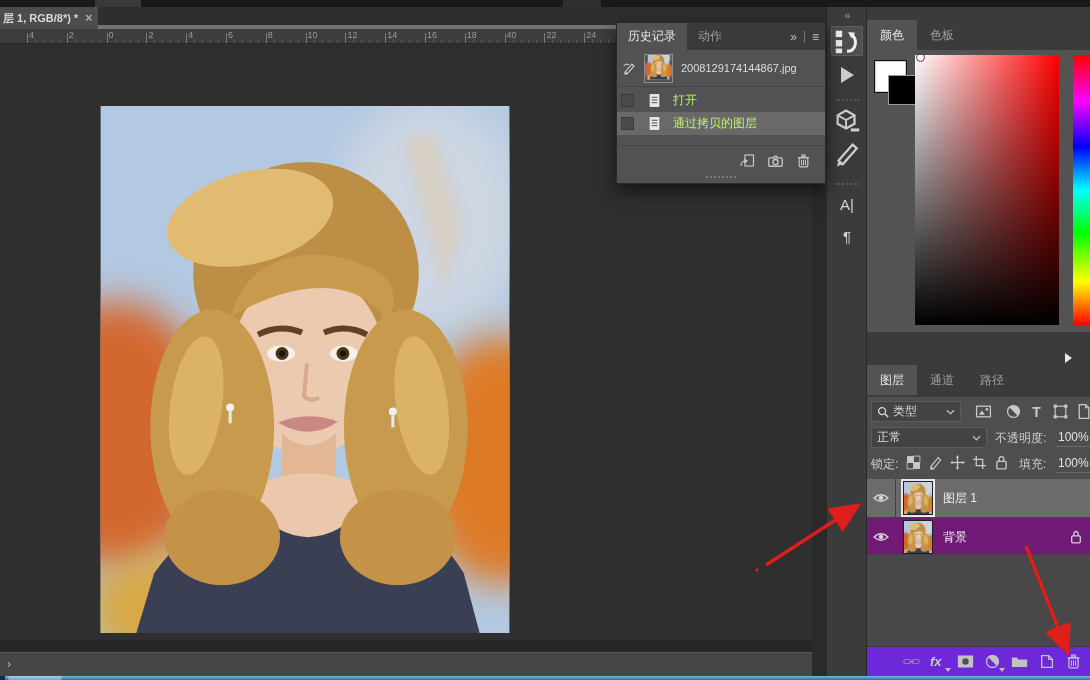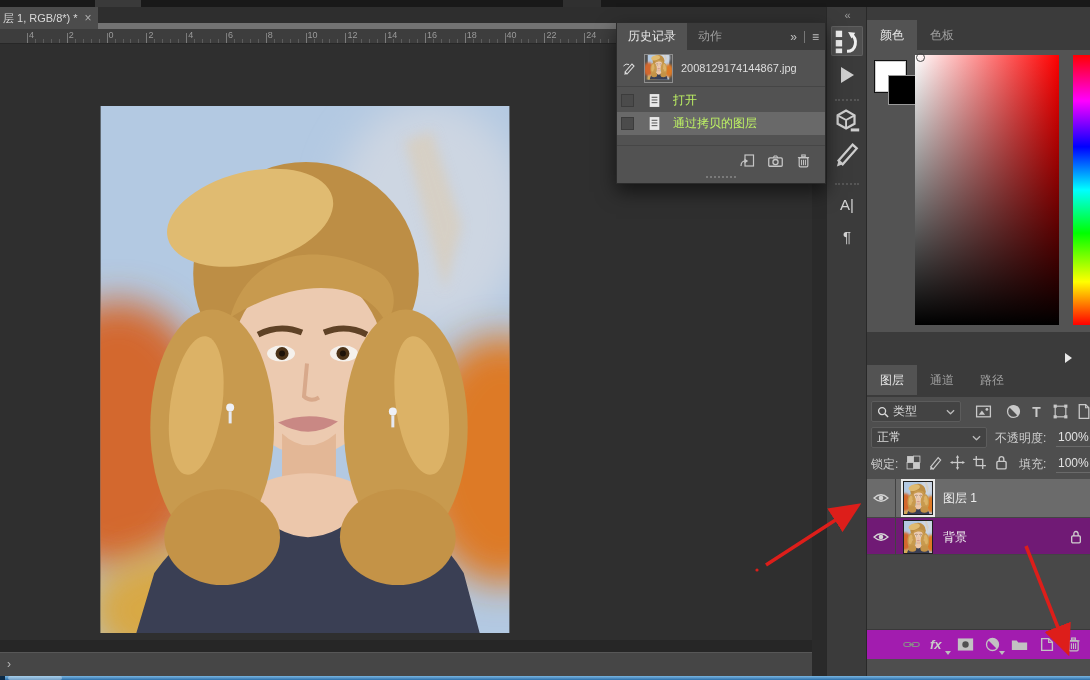--- a/index.html
+++ b/index.html
@@ -4,21 +4,21 @@
 <style>
   * { margin:0; padding:0; box-sizing:border-box; }
   html,body { background:#111; }
   body { font-family:"Liberation Sans", sans-serif; }
   .app { position:relative; width:1090px; height:680px; background:#2f2f2f; overflow:hidden; color:#d8d8d8; font-size:12px; }
 
   
   .titlebar { position:absolute; left:0; top:0; width:1090px; height:7px; background:#191919; }
   .titlebar .notch1 { position:absolute; left:95px; top:0; width:46px; height:7px; background:#3a3a3a; }
   .titlebar .notch2 { position:absolute; left:563px; top:0; width:38px; height:7px; background:#303030; }
-  .tabbar { position:absolute; left:0; top:7px; width:826px; height:22px; background:#2e2e2e; border-bottom:6px solid #737373; }
+  .tabbar { position:absolute; left:0; top:7px; width:826px; height:22px; background:#2e2e2e; border-bottom:4px solid #737373;font-weight:bold; }
   .doc-tab { position:absolute; left:0; top:0; height:22px; padding:0 6px 0 3px; background:#4c4c4c; color:#d9d9d9; font-size:11px; line-height:22px; white-space:nowrap; }
   .doc-tab .close { display:inline-block; margin-left:7px; color:#aeaeae; font-size:12px; }
 
   
   .ruler { position:absolute; left:0; top:29px; width:812px; height:15px; background:#3d3d3d; border-bottom:1px solid #272727;
     background-image:
       repeating-linear-gradient(90deg, #7b7b7b 0 1px, transparent 1px 39.8px),
       repeating-linear-gradient(90deg, #5c5c5c 0 1px, transparent 1px 7.96px);
     background-size:100% 10px, 100% 4px;
     background-position:27px bottom, 27px bottom;
@@ -82,21 +82,21 @@
   .layer-row.selected { background:#6b6b6b; }
   .layer-row.bg-row { background:#701a75; border-top:1px solid #444; border-bottom:1px solid #444; }
   .eye-cell { position:absolute; left:0; top:0; width:29px; height:38px; border-right:1px solid #424242; display:flex; align-items:center; justify-content:center; color:#d5d5d5; cursor:pointer; }
   .layer-thumb { position:absolute; left:36px; top:2px; width:30px; height:34px; border:1px solid #1f1f1f; background:#888; }
   .layer-thumb.sel { box-shadow:0 0 0 2px #e9e9e9; }
   .layer-thumb svg { display:block; width:100%; height:100%; }
   .layer-name { position:absolute; left:76px; top:0; line-height:38px; color:#ececec; font-size:12px; }
   .layer-lock { position:absolute; right:9px; top:12px; width:12px; height:14px; color:#d0d0d0; }
   .layers-empty { position:absolute; left:0; top:158px; width:224px; bottom:30px; background:#484848; }
 
-  .layers-bottombar { position:absolute; left:0; bottom:17px; width:224px; height:30px; background:#a21caf; border-top:1px solid #393939; display:flex; align-items:center; justify-content:flex-end; gap:10px; padding-right:9px;padding-left:12px; }
+  .layers-bottombar { position:absolute; left:0; bottom:0; width:224px; height:30px; background:#6d28d9; border-top:1px solid #393939; display:flex; align-items:center; justify-content:flex-end; gap:10px; padding-right:9px;padding-left:12px; }
   .bb-ico { width:17px; height:15px; color:#c2c2c2; position:relative; cursor:pointer; }
   .bb-ico.dim { color:#8b8b8b; }
   .fx-txt { font-style:italic; font-weight:bold; font-size:13px; color:#c9c9c9; line-height:15px; }
   .mini-tri { position:absolute; right:-4px; bottom:-3px; width:0; height:0; border-left:3px solid transparent; border-right:3px solid transparent; border-top:4px solid #bdbdbd; }
 
   
   .history { position:absolute; left:616px; top:22px; width:210px; height:162px; background:#525252; border:1px solid #2b2b2b; box-shadow:0 8px 18px rgba(0,0,0,.55); z-index:40; }
   .h-tabbar { position:absolute; left:0; top:0; width:100%; height:27px; background:#3a3a3a; }
   .h-tab { display:inline-block; height:27px; line-height:27px; padding:0 11px; color:#9d9d9d; font-size:12px; cursor:pointer; }
   .h-tab.active { background:#525252; color:#e8e8e8; }

